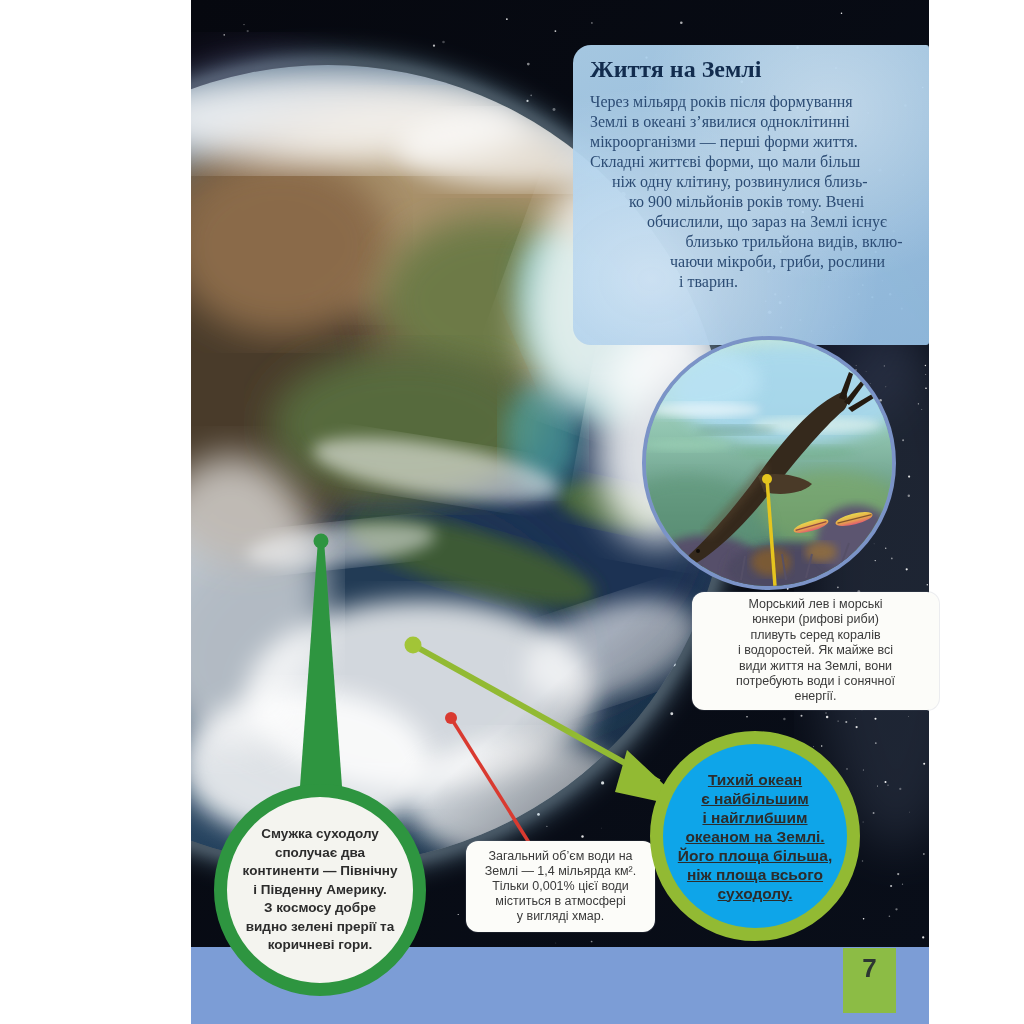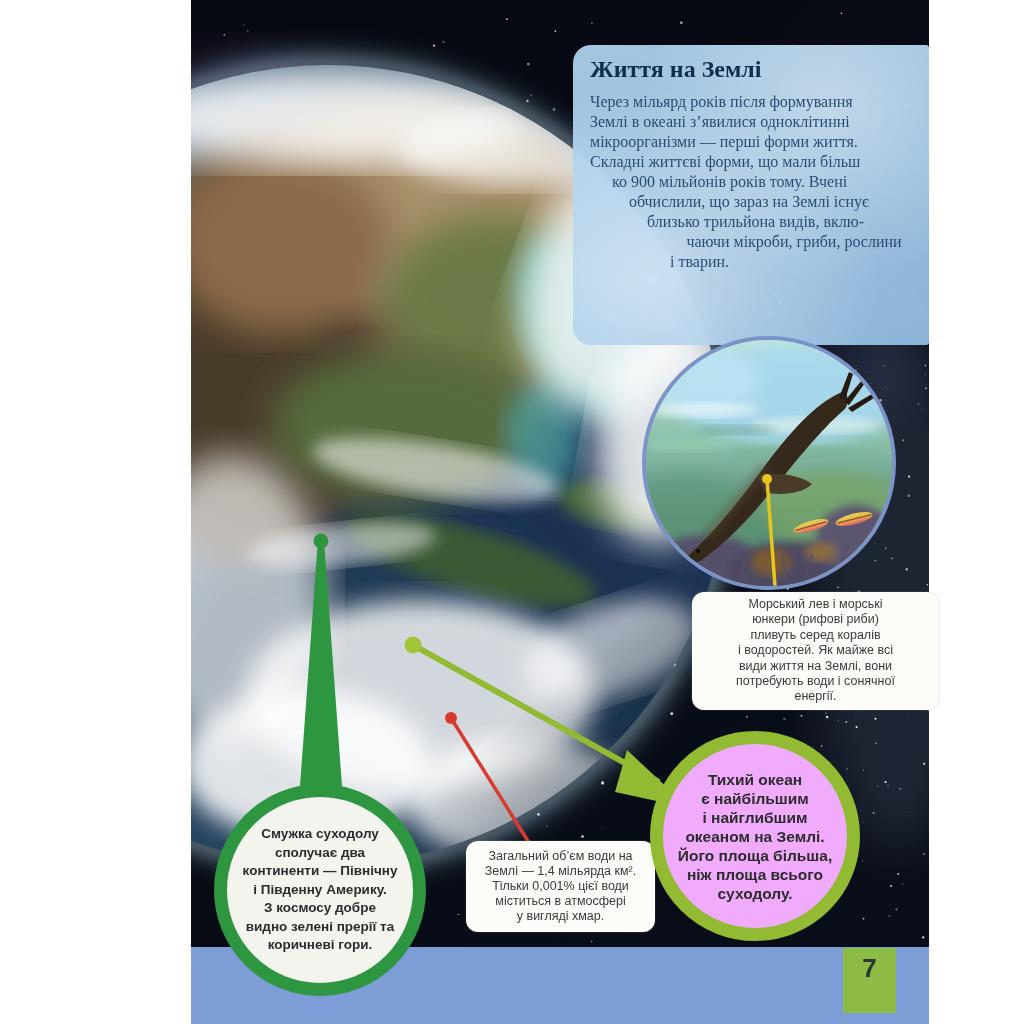--- a/index.html
+++ b/index.html
@@ -40,22 +40,22 @@
 
   
   .caption{position:absolute;background:#fcfcf9;border-radius:12px;z-index:4;color:#3a3a3a;
            text-align:center;box-shadow:0 0 0 1px rgba(120,130,150,.15);}
   .cap-sealion{left:501px;top:592px;width:203px;padding:5px 22px;font:12.5px/15.4px "Liberation Sans",sans-serif;}
   .cap-water{left:275px;top:841px;width:185px;padding:8px 2px;font:12.5px/15px "Liberation Sans",sans-serif;}
 
   
   .bubble{position:absolute;border-radius:50%;box-sizing:border-box;z-index:4;color:#2c2c2c;
           display:flex;align-items:center;justify-content:center;text-align:center;font-weight:700;}
-  .bub-pacific{left:459px;top:731px;width:210px;height:210px;border:13px solid #92ba33;background:#f0abfc;
-               font:700 15.5px/19px "Liberation Sans",sans-serif;}
+  .bub-pacific{left:459px;top:731px;width:210px;height:210px;border:13px solid #92ba33;background:#0ea5e9;
+               font:700 15.5px/19px "Liberation Sans",sans-serif;text-decoration:underline;}
   .bub-land{left:23px;top:784px;width:212px;height:212px;border:13px solid #2e9540;background:#f4f4ef;
             font:700 13.5px/18.5px "Liberation Sans",sans-serif;}
 </style>
 </head>
 <body>
 
 <div class="stage">
   <div class="page">
 
     <div class="photo">
@@ -515,20 +515,21 @@
       </svg>
     </div>
 
     <div class="panel">
       <h1>Життя на Землі</h1>
       <div class="intro">
           <div>Через мільярд років після формування</div>
           <div>Землі в океані з’явилися одноклітинні</div>
           <div>мікроорганізми — перші форми життя.</div>
           <div>Складні життєві форми, що мали більш</div>
+          <div>ніж одну клітину, розвинулися близь-</div>
           <div>ко 900 мільйонів років тому. Вчені</div>
           <div>обчислили, що зараз на Землі існує</div>
           <div>близько трильйона видів, вклю-</div>
           <div>чаючи мікроби, гриби, рослини</div>
           <div>і тварин.</div>
         </div>
     </div>
 
     <svg class="pointers" viewBox="0 0 738 1024">
 

